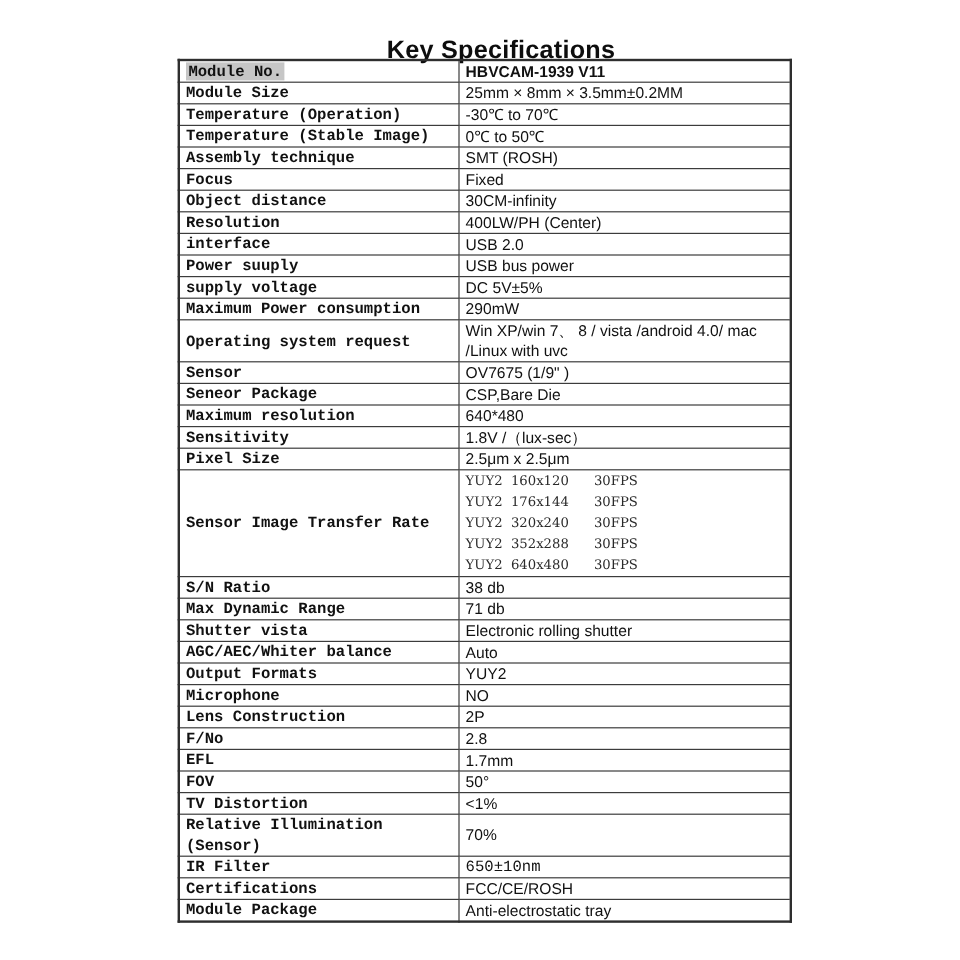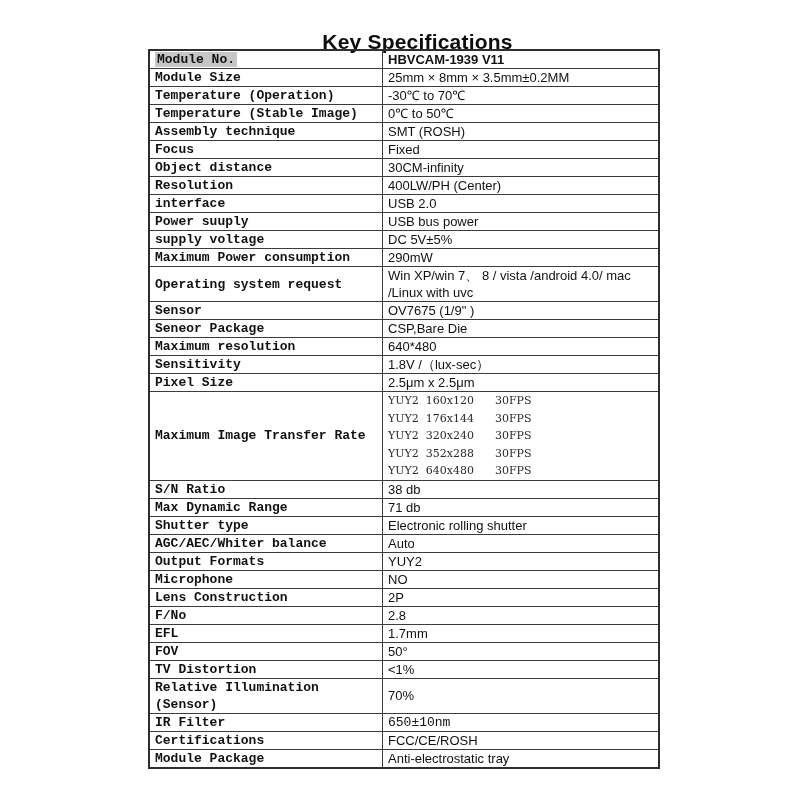--- a/index.html
+++ b/index.html
@@ -148,39 +148,39 @@
       </tr>
       <tr>
         <td class="label-cell">Sensitivity</td>
         <td class="value-cell">1.8V /（lux-sec）</td>
       </tr>
       <tr>
         <td class="label-cell">Pixel Size</td>
         <td class="value-cell">2.5μm x 2.5μm</td>
       </tr>
       <tr>
-        <td class="label-cell">Maximum Image Transfer Rate</td>
+        <td class="label-cell">Sensor Image Transfer Rate</td>
         <td class="value-cell">
           <div class="rate-line">YUY2  160x120      30FPS</div>
           <div class="rate-line">YUY2  176x144      30FPS</div>
           <div class="rate-line">YUY2  320x240      30FPS</div>
           <div class="rate-line">YUY2  352x288      30FPS</div>
           <div class="rate-line">YUY2  640x480      30FPS</div>
         </td>
       </tr>
       <tr>
         <td class="label-cell">S/N Ratio</td>
         <td class="value-cell">38 db</td>
       </tr>
       <tr>
         <td class="label-cell">Max Dynamic Range</td>
         <td class="value-cell">71 db</td>
       </tr>
       <tr>
-        <td class="label-cell">Shutter type</td>
+        <td class="label-cell">Shutter vista</td>
         <td class="value-cell">Electronic rolling shutter</td>
       </tr>
       <tr>
         <td class="label-cell">AGC/AEC/Whiter balance</td>
         <td class="value-cell">Auto</td>
       </tr>
       <tr>
         <td class="label-cell">Output Formats</td>
         <td class="value-cell">YUY2</td>
       </tr>

